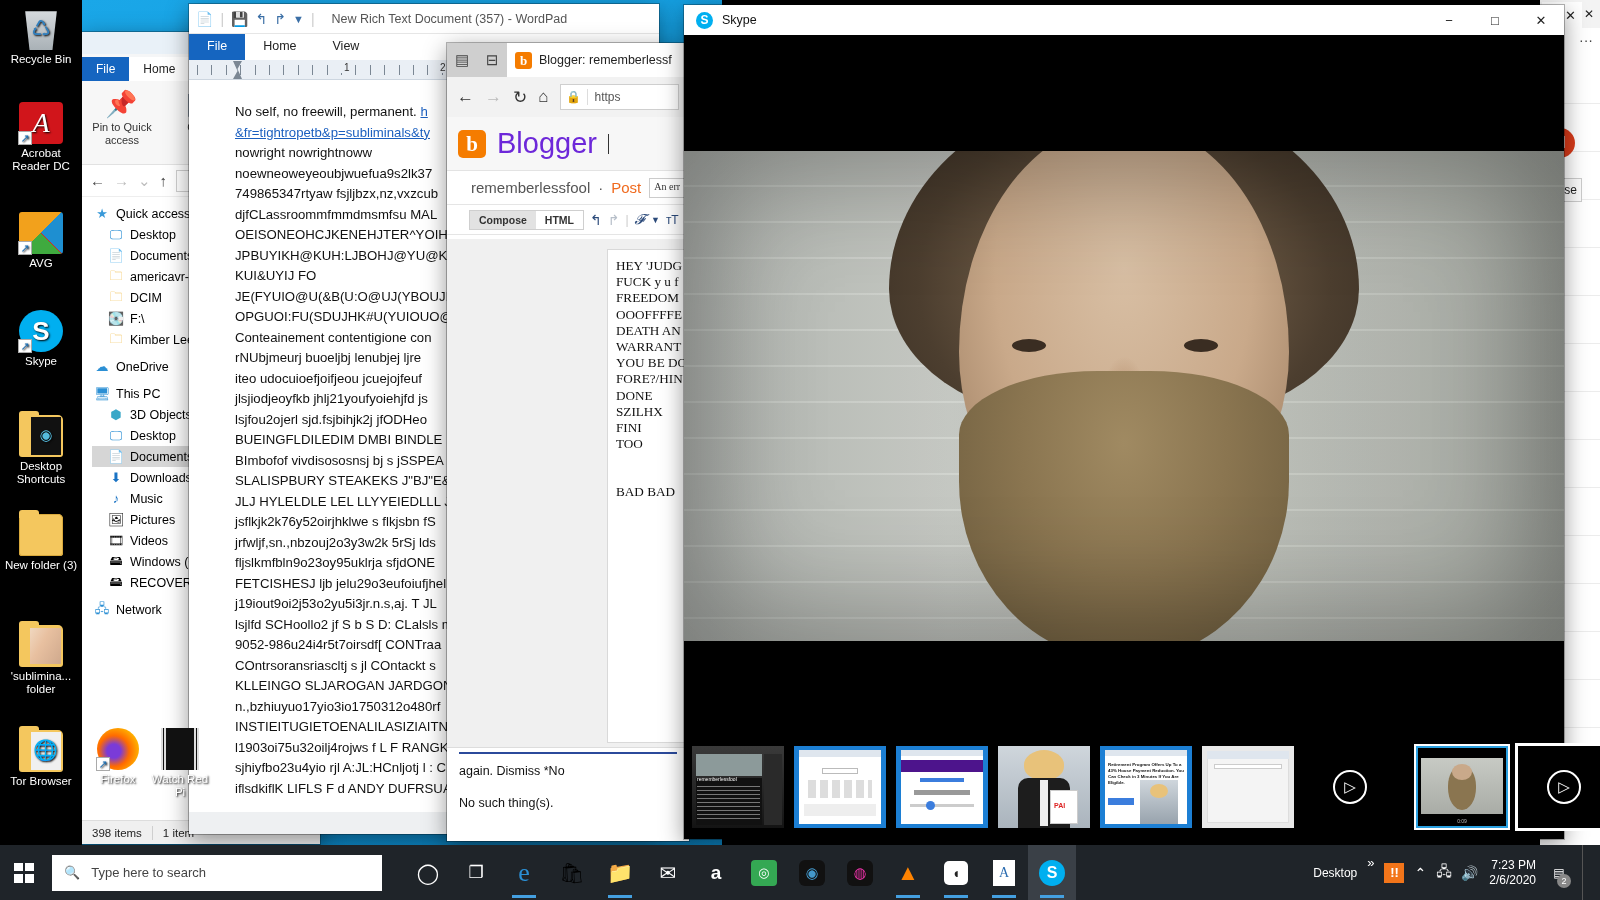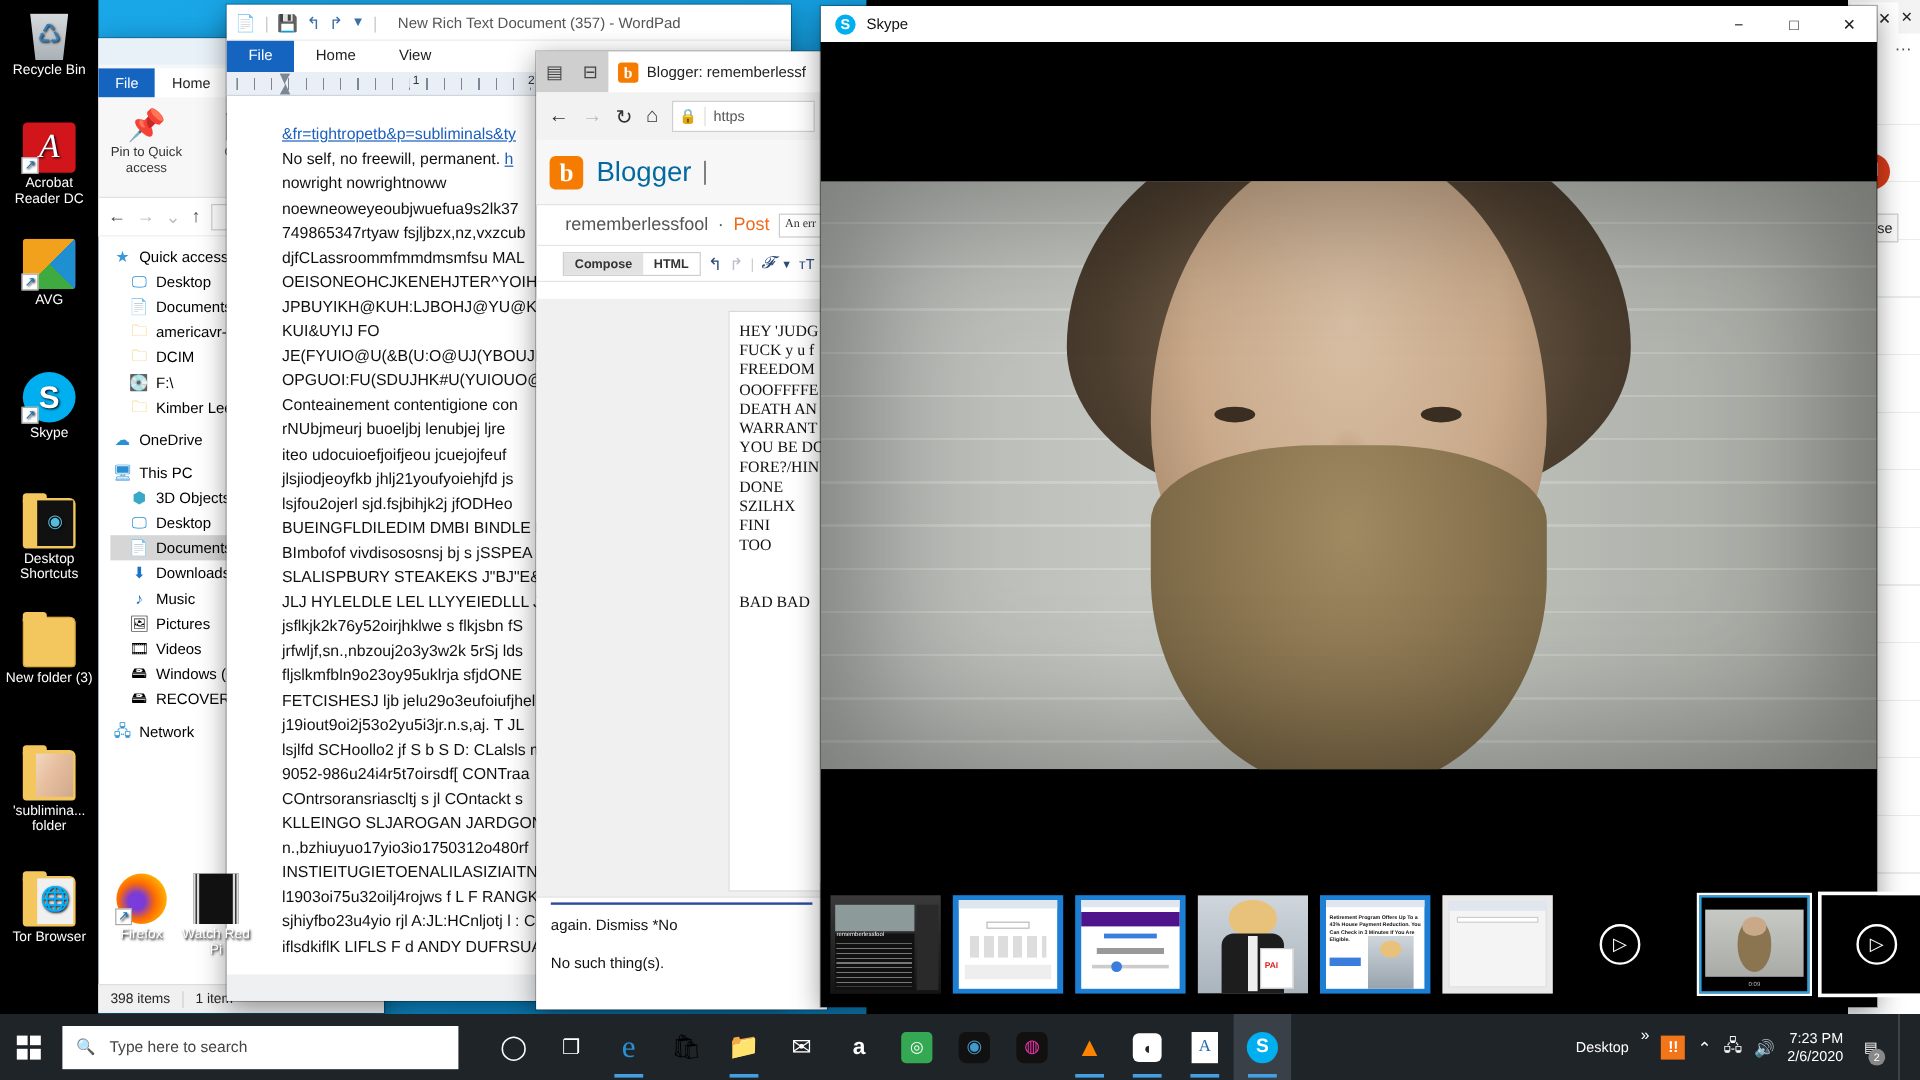--- a/index.html
+++ b/index.html
@@ -124,35 +124,35 @@
       font-size:17px; color:#333; }
   .bnav .dim { color:#bbb; }
   .burl { flex:1; height:26px; background:#fff; border:1px solid #cfcfcf; display:flex; align-items:center;
       gap:6px; padding:0 6px; font-size:12px; color:#555; overflow:hidden; white-space:nowrap;}
   .burl .vsep { border-left:1px solid #ddd; height:16px; }
   .bhead { height:54px; background:#f7f7f7; border-bottom:1px solid #e3e3e3; display:flex; align-items:center;
       gap:11px; padding-left:11px; }
   .bhead .logo-b { width:28px; height:28px; background:#f57c00; border-radius:5px; position:relative; flex:none; }
   .bhead .logo-b:after { content:"b"; position:absolute; inset:0; color:#fff; font-size:21px; line-height:28px;
       text-align:center; font-family:"Liberation Serif",serif; font-weight:bold; }
-  .bhead .wordmark { font-size:23px; color:#0369a1; }
+  .bhead .wordmark { font-size:29px; color:#6d28d9; }
   .bhead .caret { width:1px; height:20px; background:#333; }
   .bsub { height:34px; border-bottom:1px solid #e5e5e5; display:flex; align-items:center; gap:8px;
       padding-left:24px; font-size:15px; color:#555; white-space:nowrap; }
   .bsub .post { color:#f06a1e; }
   .bsub .errbox { height:20px; border:1px solid #ccc; font-size:10px; color:#333; padding:2px 4px;
       font-family:"Liberation Serif",serif;text-align:center; }
   .btoolbar { height:30px; border-bottom:1px solid #e5e5e5; display:flex; align-items:center; gap:6px;
       padding-left:22px; font-size:12px; color:#333; }
   .seg { display:flex; border:1px solid #cfcfcf; }
   .seg span { padding:3px 9px; font-size:10.5px; font-weight:bold; color:#333; }
   .seg span.on { background:#e2e2e2; }
   .tb-ico { color:#2b4a7a; font-size:14px; }
   .tb-ico.dim { color:#b7bfc9; }
-  .bcanvas { position:absolute; left:0; right:0; top:196px; bottom:0; background:#f0f0f0;margin-top:10px; }
+  .bcanvas { position:absolute; left:0; right:0; top:196px; bottom:0; background:#f0f0f0; }
   .bpost { position:absolute; left:160px; top:10px; width:120px; bottom:98px; background:#fff;
       border:1px solid #d9d9d9; padding:8px 0 0 8px; overflow:hidden;
       font-family:"Liberation Serif",serif; font-size:13.2px; line-height:16.2px; color:#111; white-space:nowrap;}
   .bfoot { position:absolute; left:0; right:0; bottom:0; height:94px; background:#fff; border-top:1px solid #ddd;
       padding:8px 12px; font-size:12.5px; color:#111; }
   .bfoot .divider { border-top:2px solid #2b4a9b; margin:-4px 0 10px; }
   .bfoot p { margin:0 0 18px; white-space:nowrap; }
 
   
   #skype { left:684px; top:5px; width:880px; height:834px; background:#000; }
@@ -248,21 +248,21 @@
     <div class="desk-icon" style="top:8px">
       <span class="glyph ico-recycle"></span>
       <span class="cap">Recycle Bin</span>
     </div>
     <div class="desk-icon" style="top:102px">
       <span class="glyph ico-acrobat">
           <span class="shortcut-arrow"></span>
         </span>
       <span class="cap">Acrobat Reader DC</span>
     </div>
-    <div class="desk-icon" style="top:199px">
+    <div class="desk-icon" style="top:212px">
       <span class="glyph ico-avg">
           <span class="shortcut-arrow"></span>
         </span>
       <span class="cap">AVG</span>
     </div>
     <div class="desk-icon" style="top:310px">
       <span class="glyph ico-skype">
           <span class="shortcut-arrow"></span>
         </span>
       <span class="cap">Skype</span>
@@ -414,22 +414,22 @@
     </div>
     <div class="wp-ruler">
       <div class="ticks"></div>
       <div class="num" style="left:152px">1</div>
       <div class="num" style="left:248px">2</div>
       <div style="position:absolute;left:44px;top:1px;width:9px;height:18px;background:#7b8794;
                   clip-path:polygon(0 0,100% 0,50% 45%,100% 100%,0 100%,50% 55%)"></div>
     </div>
     <div class="wp-page">
       <div class="wp-text">
+        <div><span>No self, no freewill, permanent. </span><a href="#">h</a></div>
         <div><a href="#">&amp;fr=tightropetb&amp;p=subliminals&amp;ty</a></div>
-        <div><span>No self, no freewill, permanent. </span><a href="#">h</a></div>
         <div>nowright nowrightnoww</div>
         <div>noewneoweyeoubjwuefua9s2lk37</div>
         <div>749865347rtyaw fsjljbzx,nz,vxzcub</div>
         <div>djfCLassroommfmmdmsmfsu MAL</div>
         <div>OEISONEOHCJKENEHJTER^YOIHJBY</div>
         <div>JPBUYIKH@KUH:LJBOHJ@YU@KUY</div>
         <div>KUI&amp;UYIJ FO</div>
         <div>JE(FYUIO@U(&amp;B(U:O@UJ(YBOUJHE</div>
         <div>OPGUOI:FU(SDUJHK#U(YUIOUO@!</div>
         <div>Conteainement contentigione con</div>

